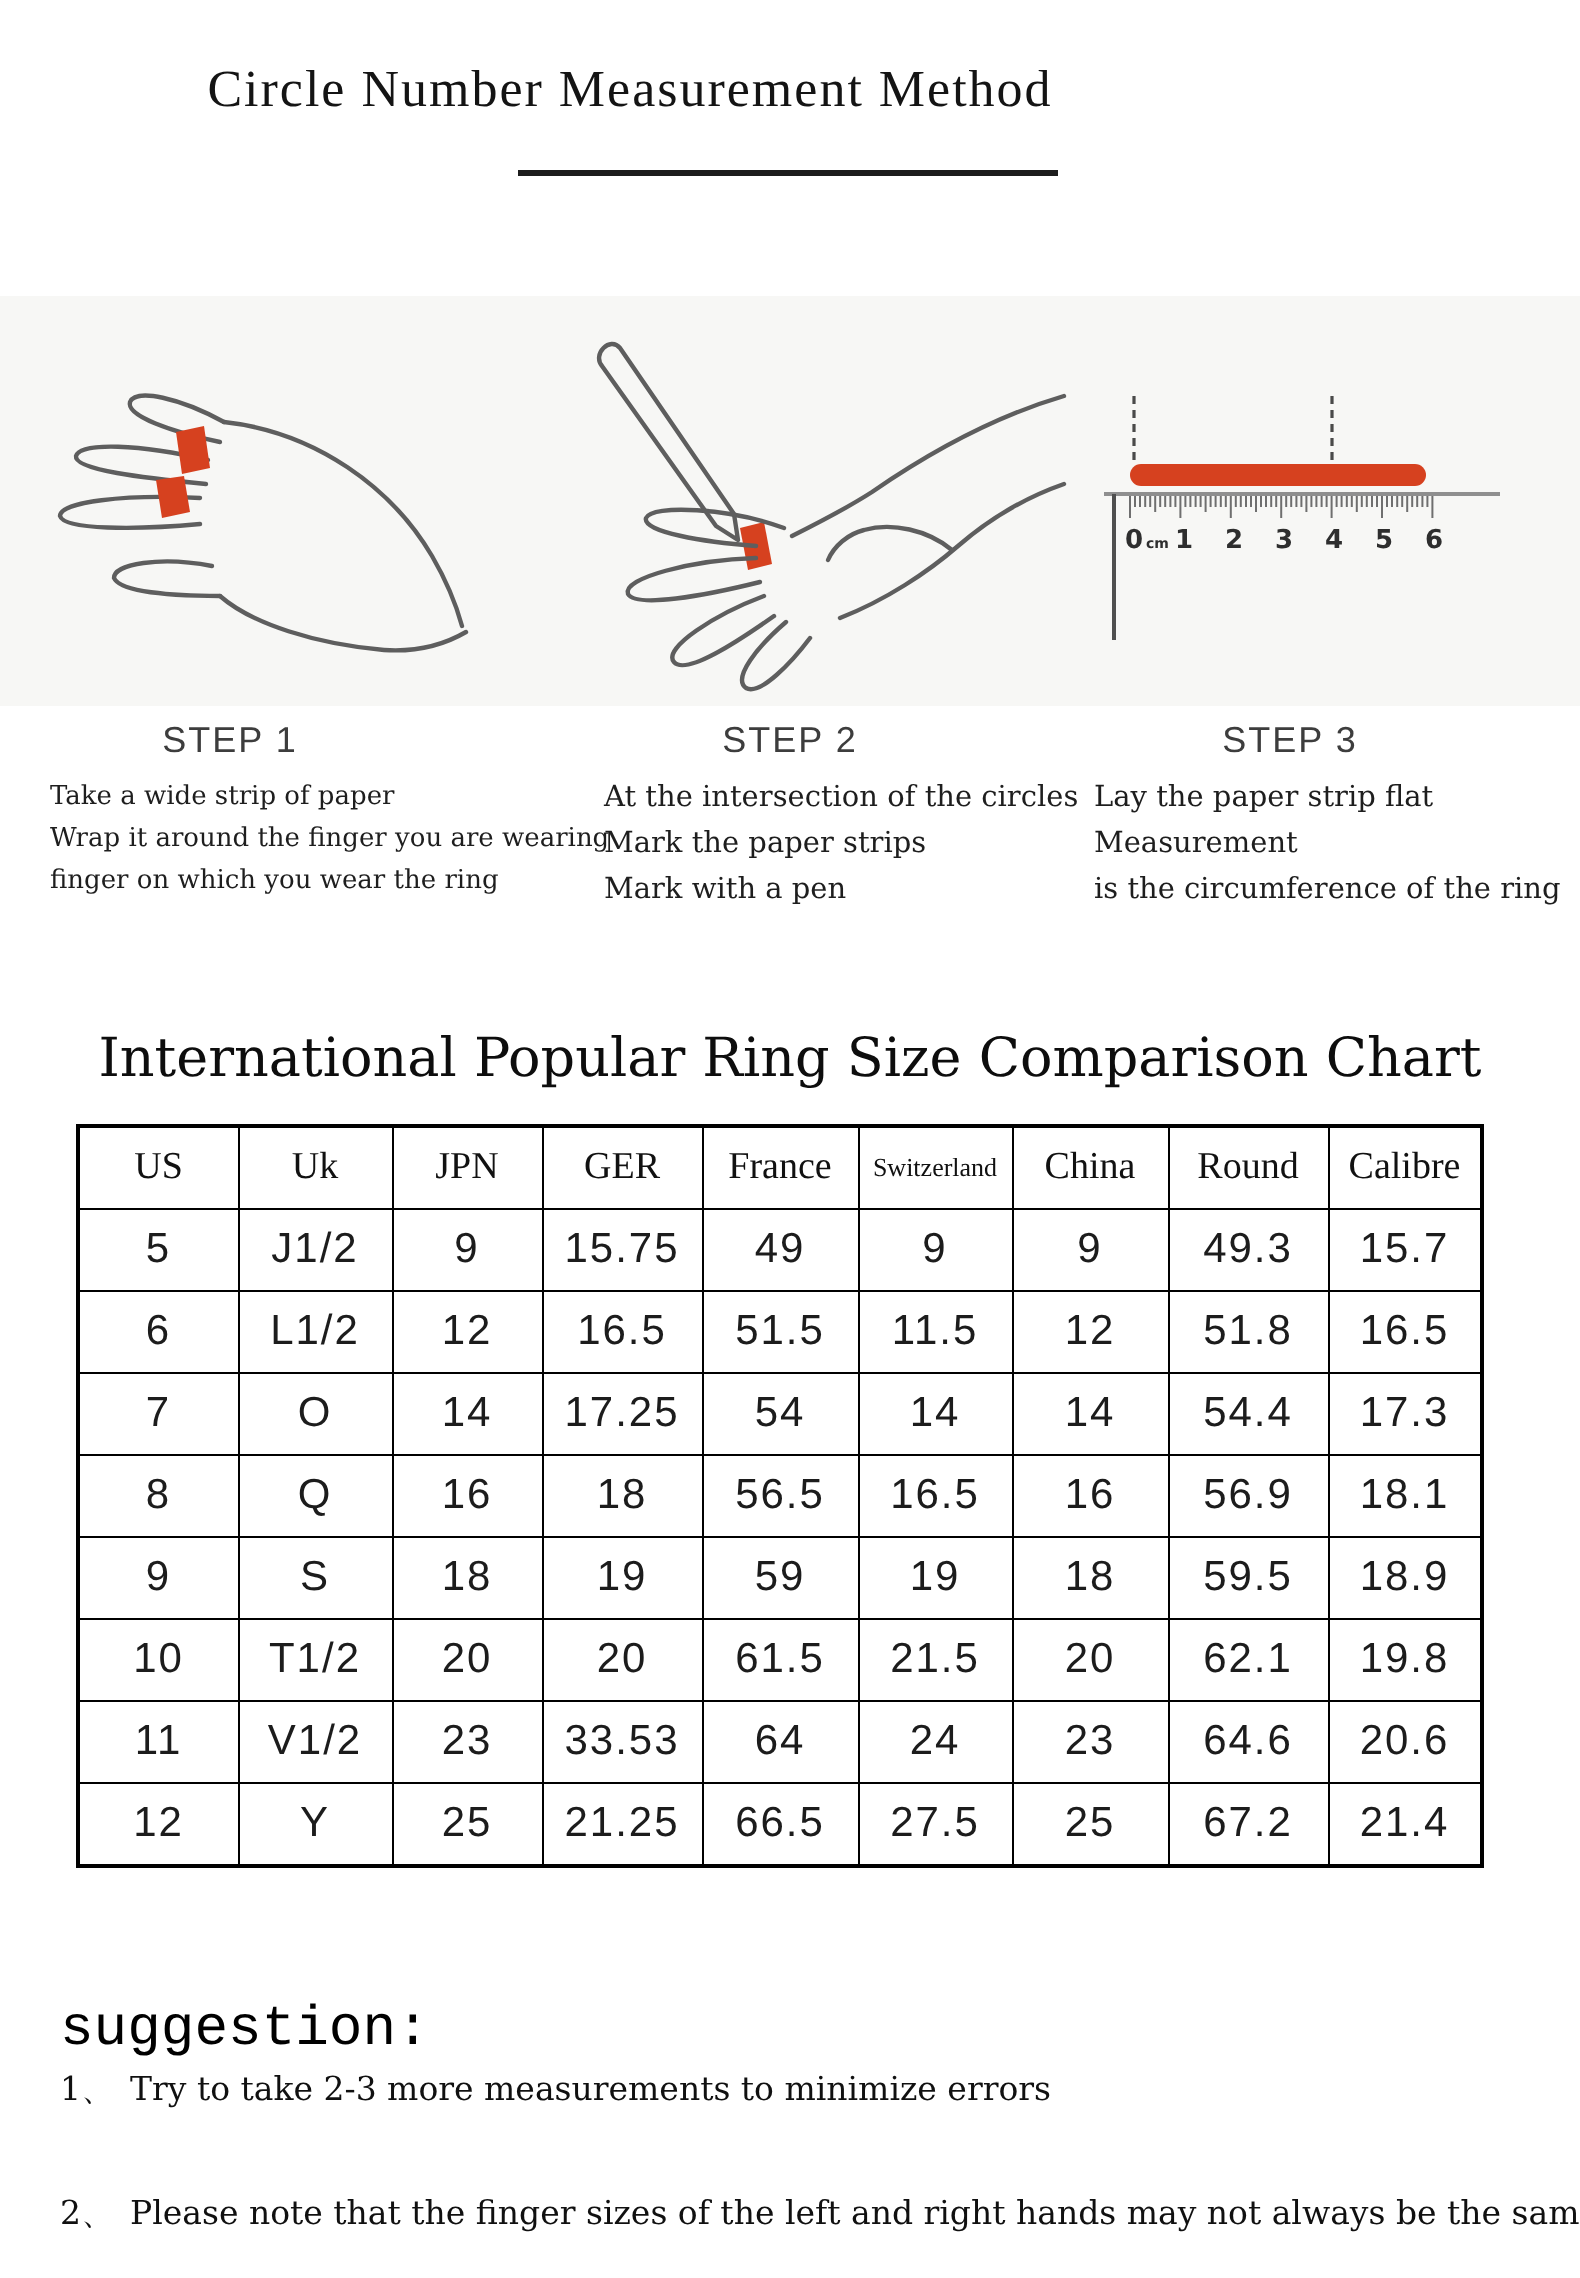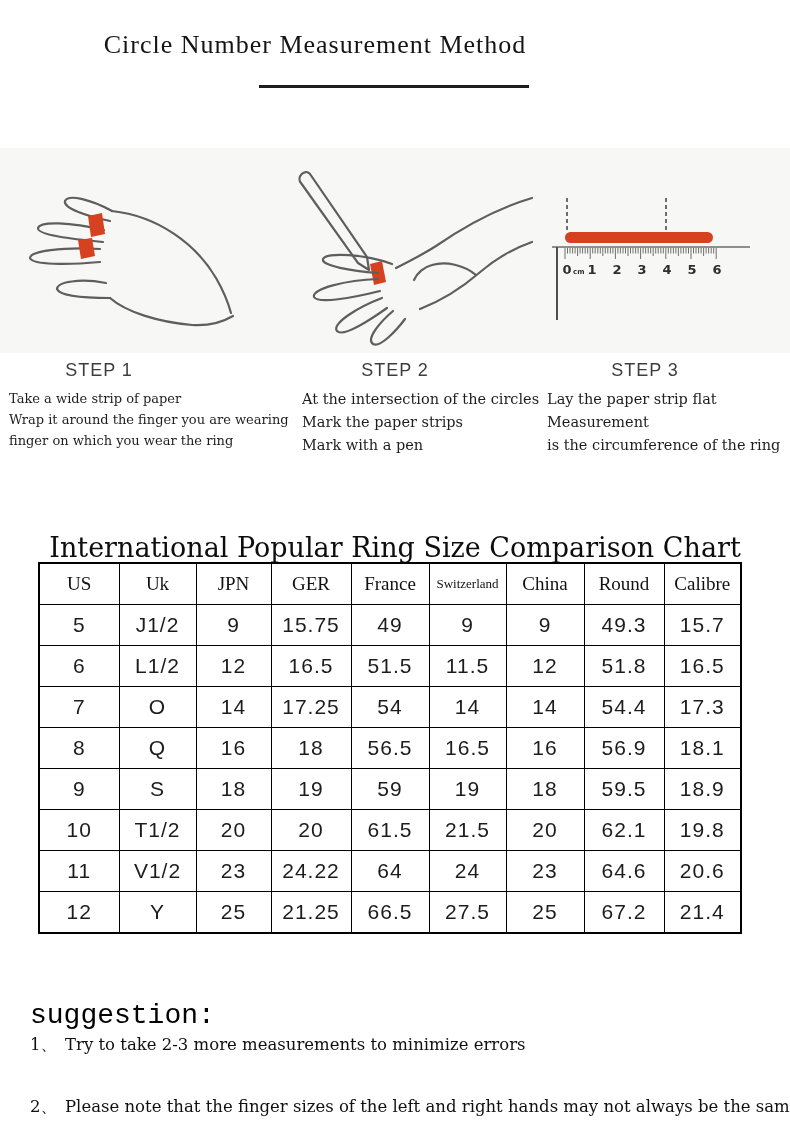--- a/index.html
+++ b/index.html
@@ -21,38 +21,38 @@
   }
   .illu{position:absolute;top:150px}
   #illu1{left:0}
   #illu2{left:280px}
   #illu3{left:540px}
   .sketch{fill:none;stroke:#5e5e5e;stroke-width:2.2;stroke-linecap:round;stroke-linejoin:round}
   .ruler-num{font-family:"DejaVu Sans",sans-serif;font-size:13px;font-weight:600;fill:#2e2e2e}
   .ruler-cm{font-family:"DejaVu Sans",sans-serif;font-size:7px;font-weight:600;fill:#2e2e2e}
   
   .step{position:absolute;top:360px}
-  #step1{left:0;width:252px}
+  #step1{left:16px;width:252px}
   #step2{left:290px;width:240px}
   #step3{left:540px;width:250px}
   .step-label{
     font-family:"Liberation Sans",sans-serif;font-size:18px;color:#3d3d3d;
     letter-spacing:1px;text-align:center;margin-bottom:7px;
   }
   #step1 .step-label{width:198px}
   #step2 .step-label{width:210px}
   #step3 .step-label{width:210px}
   .step-lines{font-family:"DejaVu Serif",serif;color:#1e1e1e}
   .step-lines div{white-space:nowrap}
   #step1 .step-lines{font-size:13px;line-height:21px;padding-left:9px}
   #step2 .step-lines{font-size:14.5px;line-height:23px;padding-left:12px}
   #step3 .step-lines{font-size:14.5px;line-height:23px;padding-left:7px}
   
   .table-title{
-    position:absolute;top:532px;left:0;width:790px;text-align:center;
+    position:absolute;top:514px;left:0;width:790px;text-align:center;
     font-family:"DejaVu Serif",serif;font-size:27px;color:#0d0d0d;
   }
   table{
     position:absolute;left:38px;top:562px;border-collapse:collapse;table-layout:fixed;
     border:2px solid #000;
   }
   th,td{border:1px solid #000;text-align:center;padding:0;overflow:hidden}
   .group-row th{height:45px;font-weight:normal;font-family:"Liberation Serif",serif;font-size:20px}
   .group-right{text-align:left;padding-left:5px}
   .mm-unit{font-family:"DejaVu Sans",sans-serif;letter-spacing:3px;font-size:19px;color:#2b2b2b;margin-left:4px}
@@ -239,21 +239,21 @@
         <td>61.5</td>
         <td>21.5</td>
         <td>20</td>
         <td>62.1</td>
         <td>19.8</td>
       </tr>
       <tr>
         <td>11</td>
         <td>V1/2</td>
         <td>23</td>
-        <td>24.22</td>
+        <td>33.53</td>
         <td>64</td>
         <td>24</td>
         <td>23</td>
         <td>64.6</td>
         <td>20.6</td>
       </tr>
       <tr>
         <td>12</td>
         <td>Y</td>
         <td>25</td>

